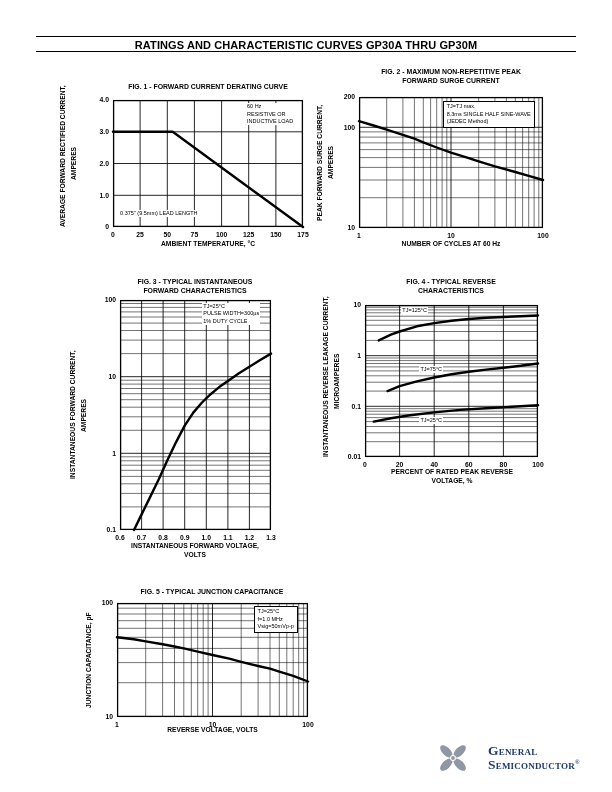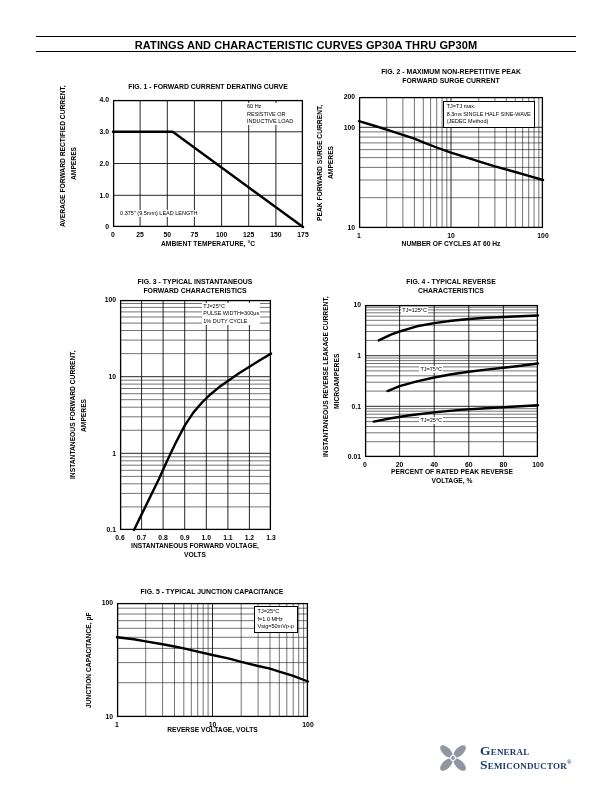--- a/index.html
+++ b/index.html
@@ -10,21 +10,21 @@
   #hr-top{top:36px}
   #hr-bottom{top:51px}
   #page-title{position:absolute;left:36px;top:38.5px;width:540px;text-align:center;font-weight:bold;font-size:11px;letter-spacing:.1px}
   .fig-title{position:absolute;text-align:center;font-weight:bold;font-size:6.9px;line-height:1.35}
   .x-title{position:absolute;text-align:center;font-weight:bold;font-size:6.7px;line-height:1.35}
   .y-title{position:absolute;writing-mode:vertical-rl;transform:rotate(180deg);font-weight:bold;font-size:6.7px;line-height:1.6;text-align:center;white-space:nowrap}
   .plot{position:absolute}
   .plot svg{position:absolute;left:0;top:0}
   .ann{position:absolute;font-size:5.5px;line-height:1.35;background:#fff;padding:0 1px;white-space:nowrap}
   .ann.boxed{border:.8px solid #000;padding:1.5px 3px}
-  #logo{position:absolute;left:436px;top:740px;display:flex;align-items:center;gap:10px}
+  #logo{position:absolute;left:436px;top:740px;display:flex;align-items:center;gap:18px}
   .logo-text{font-family:"Liberation Serif",serif;font-variant:small-caps;font-weight:bold;color:#1e3a6e;font-size:13.5px;line-height:1.05;letter-spacing:.2px}
   .logo-text sup{font-size:6px;font-variant:normal}
 </style>
 </head>
 <body>
 
 <div class="page">
 
   <div class="hr" id="hr-top"></div>
   <div id="page-title">RATINGS AND CHARACTERISTIC CURVES GP30A THRU GP30M</div>

